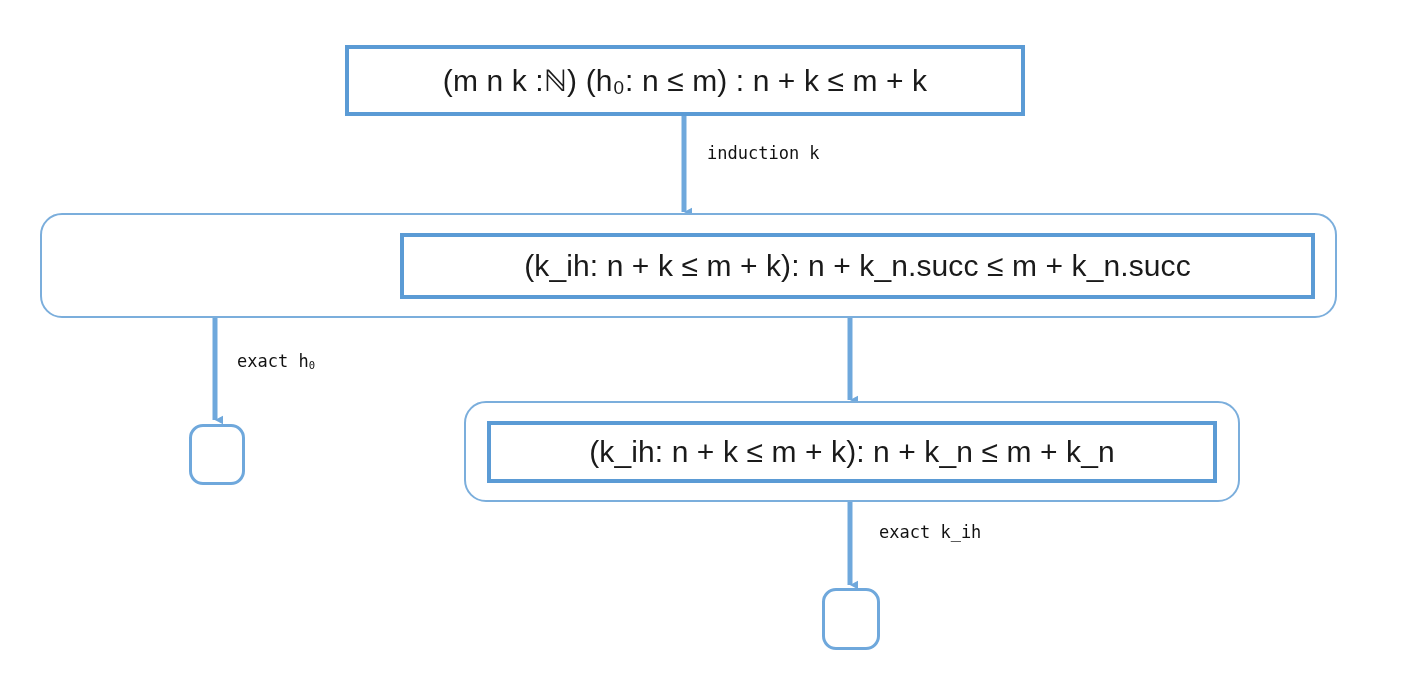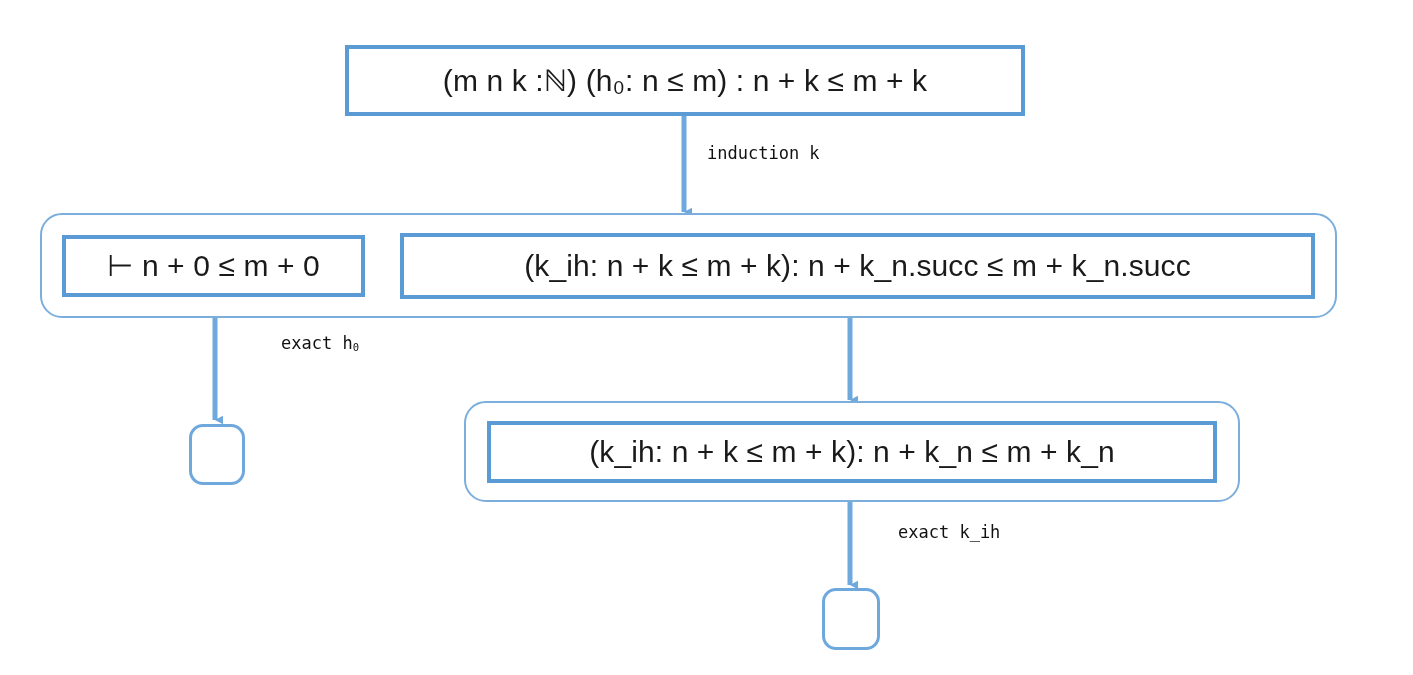--- a/index.html
+++ b/index.html
@@ -88,38 +88,35 @@
 
     <line x1="850" y1="492" x2="850" y2="585" stroke="#6FA8DC" stroke-width="5" marker-end="url(#arrowhead)"></line>
   </svg>
 
   <div class="goal" style="left:345px;top:45px;width:680px;height:71px;">
     <span class="goal-text">(m n k :ℕ) (h₀: n ≤ m) : n + k ≤ m + k</span>
   </div>
 
   <div class="group" style="left:40px;top:213px;width:1297px;height:105px;"></div>
 
-  <div class="goal" style="left:62px;top:235px;width:303px;height:62px;">
-    <span class="goal-text">⊢ n + 0 ≤ m + 0</span>
-  </div>
 
   <div class="goal" style="left:400px;top:233px;width:915px;height:66px;">
     <span class="goal-text">(k_ih: n + k ≤ m + k):  n + k_n.succ ≤ m + k_n.succ</span>
   </div>
 
   <div class="group" style="left:464px;top:401px;width:776px;height:101px;"></div>
 
   <div class="goal" style="left:487px;top:421px;width:730px;height:62px;">
     <span class="goal-text">(k_ih: n + k ≤ m + k):  n + k_n ≤ m + k_n</span>
   </div>
 
   <div class="terminal" style="left:189px;top:424px;width:56px;height:61px;"></div>
 
   <div class="terminal" style="left:822px;top:588px;width:58px;height:62px;"></div>
 
   <div class="edge-label" style="left:707px;top:143px;">induction k</div>
 
-  <div class="edge-label" style="left:237px;top:333px;margin-left:44px;"><span>exact h</span><sub>0</sub></div>
+  <div class="edge-label" style="left:237px;top:351px;"><span>exact h</span><sub>0</sub></div>
 
 
-  <div class="edge-label" style="left:898px;top:522px;">exact k_ih</div>
+  <div class="edge-label" style="left:879px;top:522px;">exact k_ih</div>
 
 </div>
 
 </body></html>

